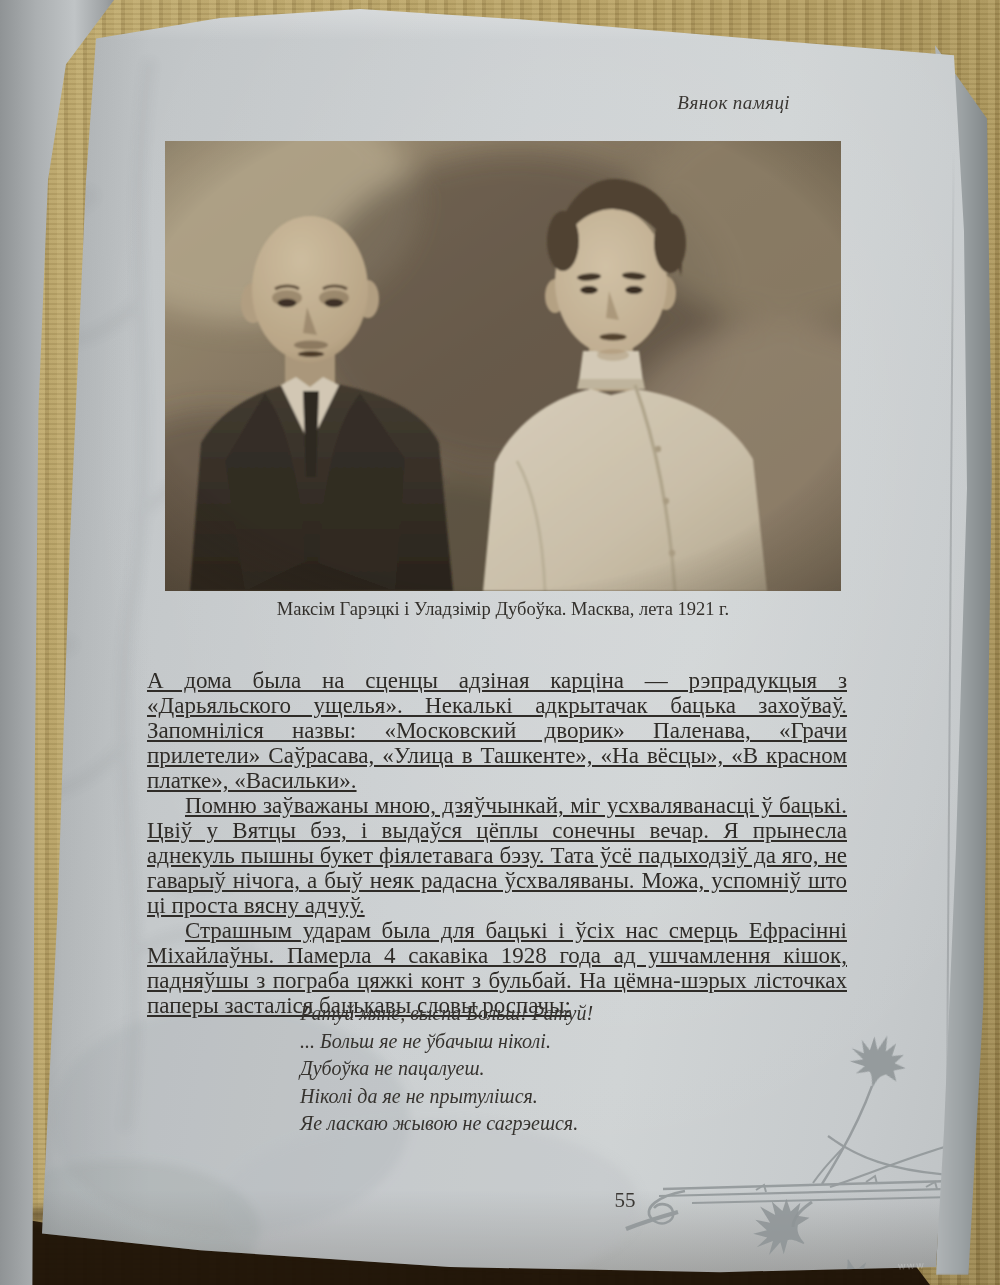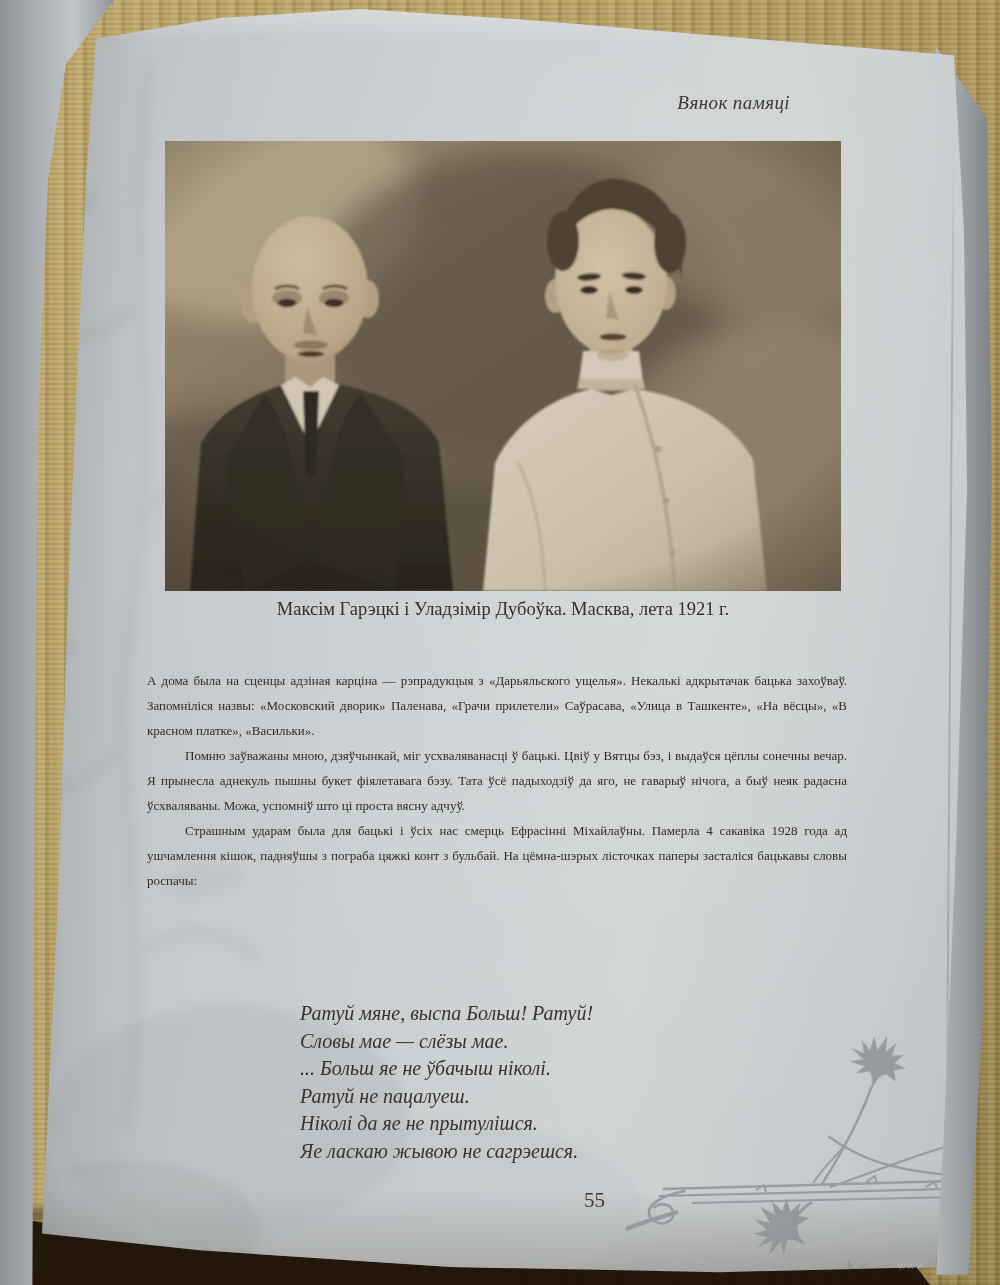--- a/index.html
+++ b/index.html
@@ -55,30 +55,30 @@
     position:absolute;top:92px;left:420px;width:370px;text-align:right;
     font-size:19px;font-style:italic;color:#3a3733;letter-spacing:.4px;
   }
   .photo-wrap{position:absolute;left:165px;top:141px;width:676px;height:450px;}
   .caption{
     position:absolute;left:145px;top:599px;width:716px;text-align:center;
     font-size:18.5px;color:#33302c;
   }
   .bodytext{
     position:absolute;left:147px;top:668px;width:700px;
-    font-size:13px;line-height:25px;color:#2f2c28;text-align:justify;
+    font-size:23px;line-height:25px;color:#2f2c28;text-align:justify;text-decoration:underline;
   }
   .bodytext p{margin:0;}
   .bodytext p.ind{text-indent:38px;}
   .poem{
     position:absolute;left:300px;top:1000px;width:480px;
     font-size:20px;line-height:27.5px;font-style:italic;color:#36332f;
   }
   .pagenum{
-    position:absolute;left:584px;top:1188px;width:50px;
+    position:absolute;left:600px;top:1188px;width:50px;text-align:center;
     font-size:21px;color:#3a3733;
   }
   .corner-mark{
     position:absolute;left:898px;top:1260px;font-family:"Liberation Sans",sans-serif;
     font-size:10px;letter-spacing:2px;color:rgba(255,255,255,.25);transform:rotate(-2deg);
   }
   svg{display:block;}
   .decor-svg,.watermark-svg{position:absolute;inset:0;pointer-events:none;}
 </style>
 </head>
@@ -231,23 +231,22 @@
     <div class="caption">Максім Гарэцкі і Уладзімір Дубоўка. Масква, лета 1921 г.</div>
 
     <div class="bodytext">
       <p>А дома была на сценцы адзіная карціна — рэпрадукцыя з «Дарьяльского ущелья». Некалькі адкрытачак бацька захоўваў. Запомніліся назвы: «Московский дворик» Паленава, «Грачи прилетели» Саўрасава, «Улица в Ташкенте», «На вёсцы», «В красном платке», «Васильки».</p>
       <p class="ind">Помню заўважаны мною, дзяўчынкай, міг усхваляванасці ў бацькі. Цвіў у Вятцы бэз, і выдаўся цёплы сонечны вечар. Я прынесла аднекуль пышны букет фіялетавага бэзу. Тата ўсё падыходзіў да яго, не гаварыў нічога, а быў неяк радасна ўсхваляваны. Можа, успомніў што ці проста вясну адчуў.</p>
       <p class="ind">Страшным ударам была для бацькі і ўсіх нас смерць Ефрасінні Міхайлаўны. Памерла 4 сакавіка 1928 года ад ушчамлення кішок, падняўшы з пограба цяжкі конт з бульбай. На цёмна-шэрых лісточках паперы засталіся бацькавы словы роспачы:</p>
     </div>
 
     <div class="poem">
       <div>Ратуй мяне, выспа Больш! Ратуй!</div>
-      <div>Словы мае — слёзы мае.</div>
       <div>... Больш яе не ўбачыш ніколі.</div>
-      <div>Ратуй не пацалуеш.</div>
+      <div>Дубоўка не пацалуеш.</div>
       <div>Ніколі да яе не прытулішся.</div>
       <div>Яе ласкаю жывою не сагрэешся.</div>
     </div>
 
     <div class="pagenum">55</div>
 
     <svg class="decor-svg" viewBox="0 0 1000 1285">
       <defs>
         <path id="bloom" d="M0,16 C-2,10 -3,7 -6,5 L-16,10 L-11,2 L-24,2 L-14,-3 L-26,-9 L-15,-8 L-20,-18 L-11,-12 L-11,-24 L-5,-14 L-1,-28 L2,-15 L8,-24 L8,-13 L17,-17 L12,-8 L22,-7 L13,-2 L18,6 L8,3 C3,6 2,10 1,16 Z"></path>
       </defs>

